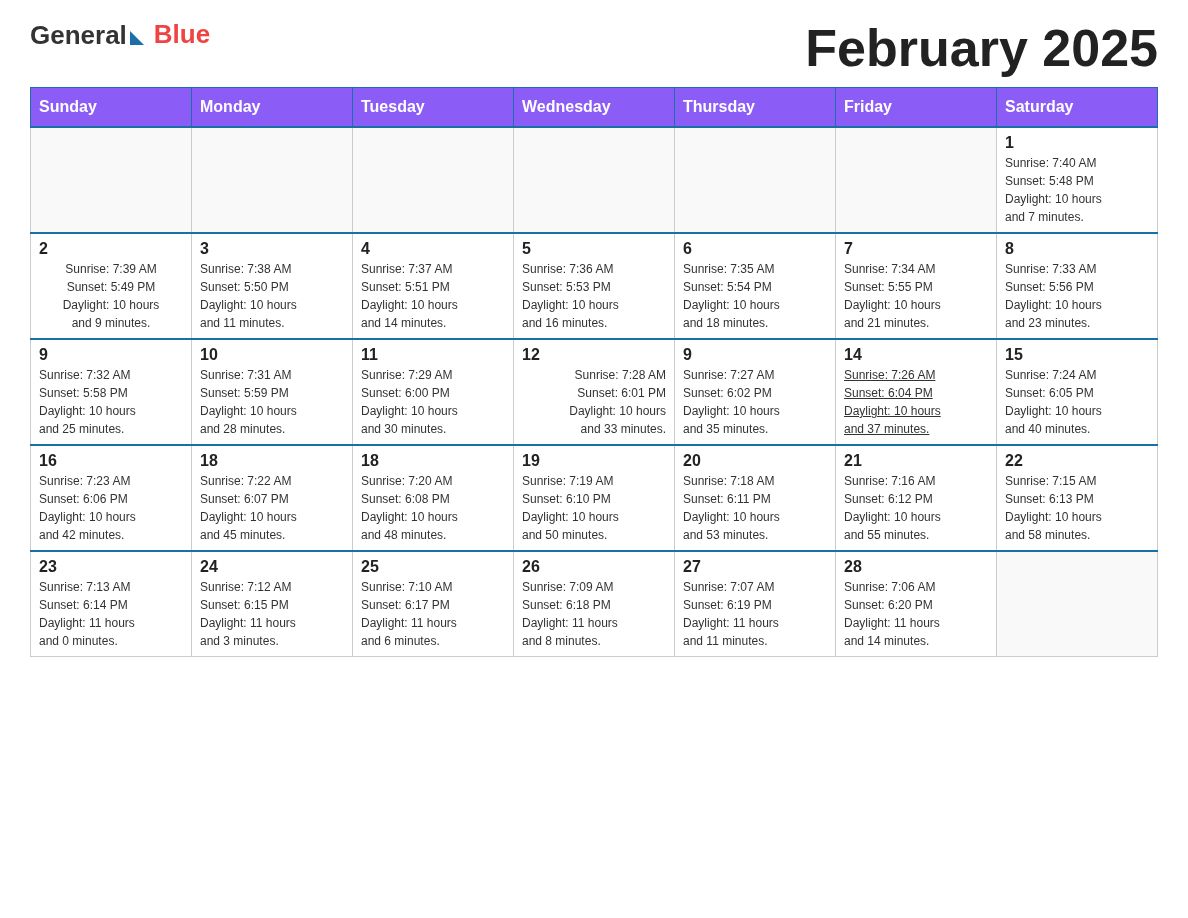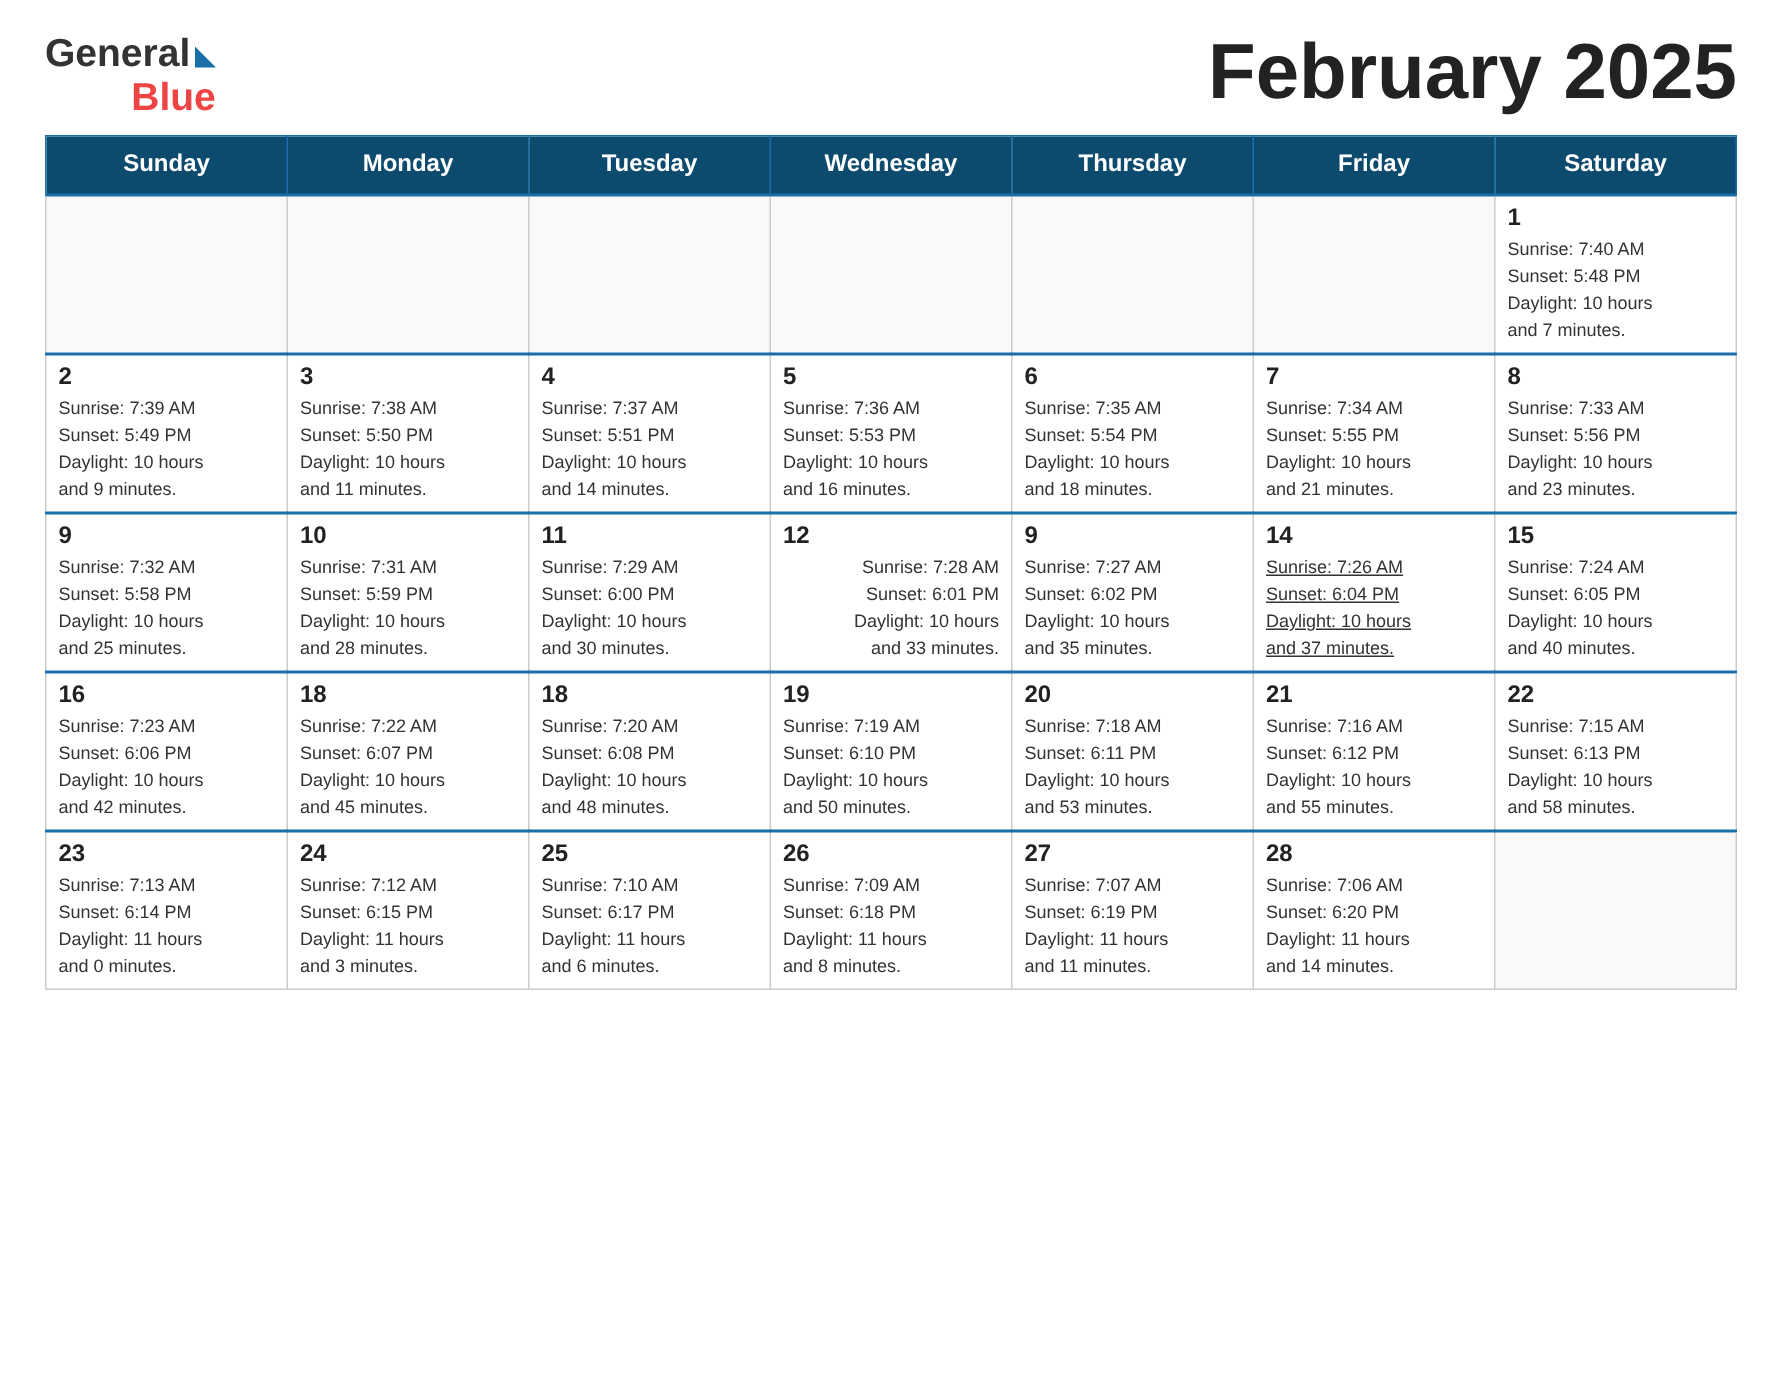--- a/index.html
+++ b/index.html
@@ -11,22 +11,22 @@
       padding: 20px 30px;
     }
     .header {
       display: flex;
       justify-content: space-between;
       align-items: flex-start;
       margin-bottom: 10px;
     }
     .logo {
       display: flex;
-      flex-direction: column;
-      align-items: flex-end;
+      flex-direction: row;
+      align-items: center;
     }
     .logo-top {
       display: flex;
       align-items: center;
     }
     .logo-general {
       font-size: 26px;
       font-weight: bold;
       color: #333;
       font-family: Arial, sans-serif;
@@ -60,26 +60,26 @@
       font-size: 20px;
       color: #333;
       margin-top: 4px;
     }
     .calendar {
       width: 100%;
       border-collapse: collapse;
       margin-top: 10px;
     }
     .calendar thead th {
-      background-color: #0c4a6e;
+      background-color: #8b5cf6;
       color: #fff;
       font-size: 16px;
       font-weight: bold;
       padding: 10px 8px;
-      text-align: center;
+      text-align: left;
       border: 1px solid #1a6fa8;
     }
     .calendar tbody td {
       vertical-align: top;
       border: 1px solid #ccc;
       padding: 6px 8px;
       min-height: 110px;
       width: calc(100% / 7);
     }
     .calendar tbody tr {
@@ -141,21 +141,21 @@
           <span class="day-number">1</span>
           <div class="day-info" style="white-space: pre-line;">Sunrise: 7:40 AM
 Sunset: 5:48 PM
 Daylight: 10 hours
 and 7 minutes.</div>
         </td>
       </tr>
       <tr>
         <td>
           <span class="day-number">2</span>
-          <div class="day-info" style="white-space: pre-line;">Sunrise: 7:39 AM
+          <div class="day-info" style="white-space: pre-line; text-align: center;">Sunrise: 7:39 AM
 Sunset: 5:49 PM
 Daylight: 10 hours
 and 9 minutes.</div>
         </td>
         <td>
           <span class="day-number">3</span>
           <div class="day-info" style="white-space: pre-line;">Sunrise: 7:38 AM
 Sunset: 5:50 PM
 Daylight: 10 hours
 and 11 minutes.</div>

